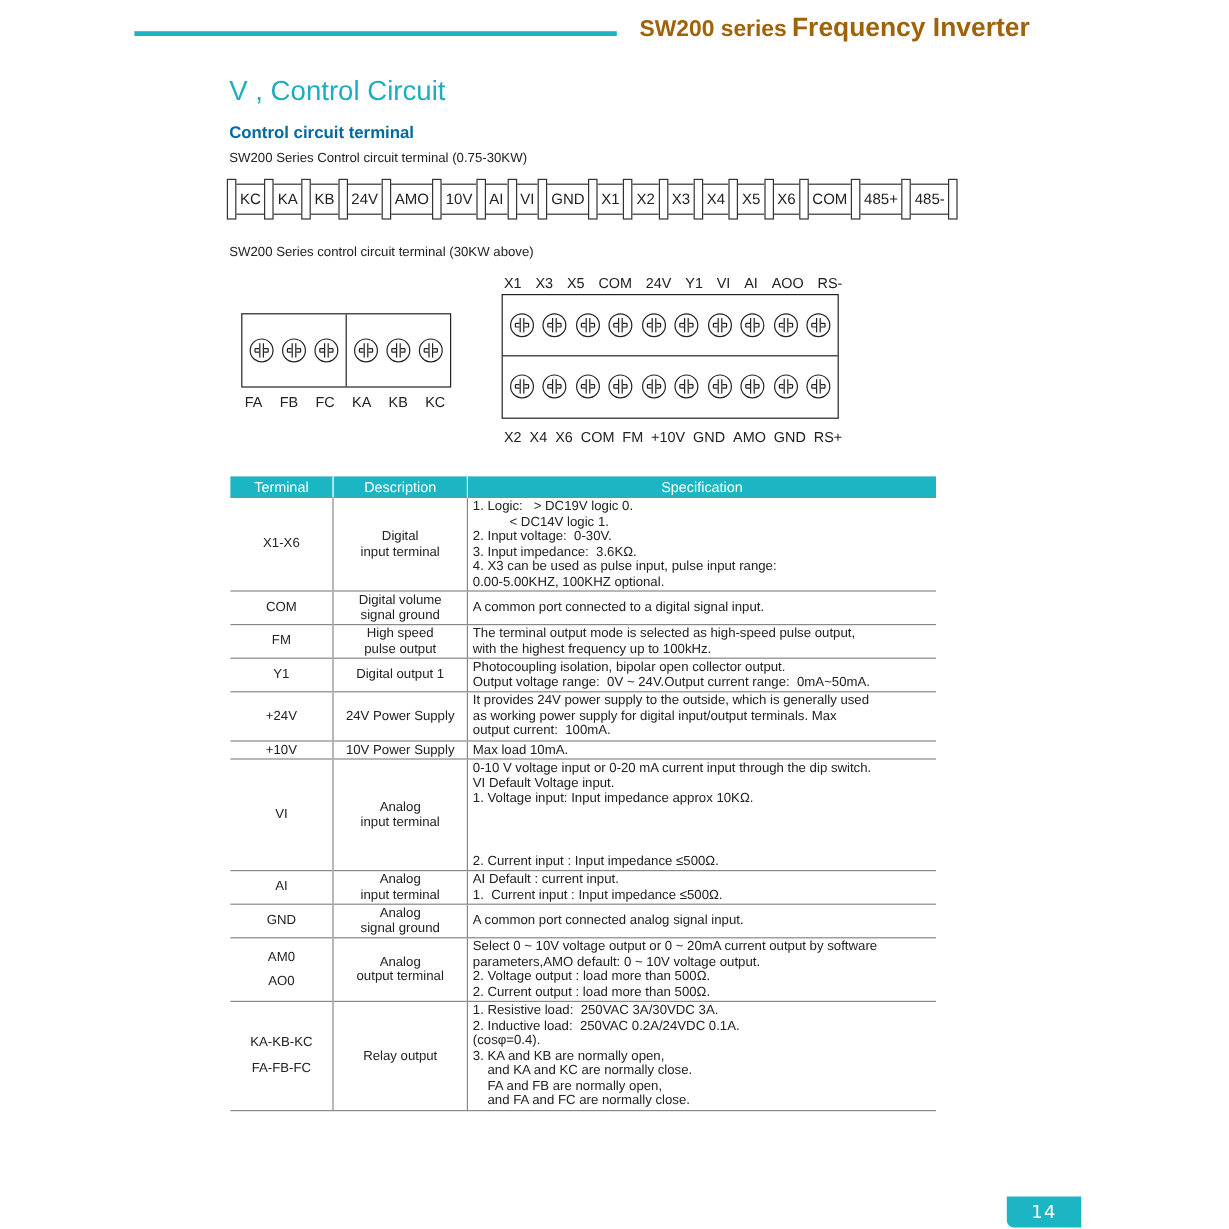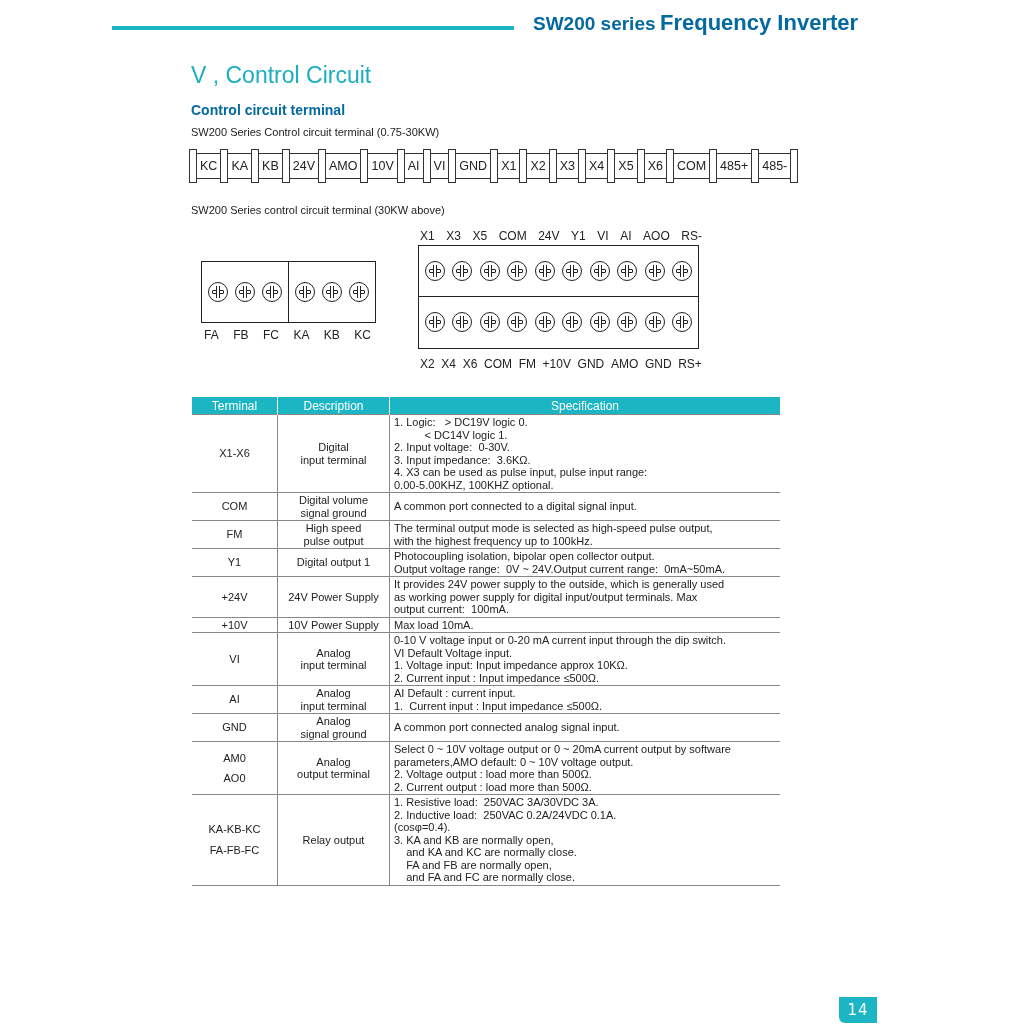--- a/index.html
+++ b/index.html
@@ -1,18 +1,18 @@
 <!DOCTYPE html>
 <html><head>
 <meta charset="utf-8">
 <style>
   html,body{margin:0;padding:0;background:#fff;}
   body{width:1024px;height:1024px;position:relative;overflow:hidden;font-family:"DejaVu Sans","Liberation Sans",sans-serif;color:#222;}
   .hdr-line{position:absolute;left:112px;top:26px;width:402px;height:4px;background:#1bb5c4;}
-  .hdr-title{position:absolute;left:533px;top:10px;color:#0369a1;font-weight:bold;white-space:nowrap;font-family:"Liberation Sans",sans-serif;}
+  .hdr-title{position:absolute;left:533px;top:10px;color:#a16207;font-weight:bold;white-space:nowrap;font-family:"Liberation Sans",sans-serif;}
   .hdr-title .small{font-size:19px;}
   .hdr-title .big{font-size:22px;}
   .sec-title{position:absolute;left:191px;top:62px;font-size:23px;color:#1aaebf;font-family:"Liberation Sans",sans-serif;}
   .sub-title{position:absolute;left:191px;top:102px;font-size:14px;font-weight:bold;color:#0369a1;font-family:"Liberation Sans",sans-serif;}
   .cap{position:absolute;left:191px;font-size:11px;color:#222;font-family:"Liberation Sans",sans-serif;}
   
   .strip{position:absolute;left:189px;top:149px;height:34px;display:flex;align-items:stretch;}
   .strip .post{width:6px;border:1px solid #333;background:#fff;margin-top:0;height:32px;}
   .strip .cell{border-top:1px solid #333;border-bottom:1px solid #333;height:24px;margin-top:4px;display:flex;align-items:center;justify-content:center;font-size:12.5px;font-family:"Liberation Sans",sans-serif;color:#222;padding:0 3px;}
   
@@ -31,21 +31,21 @@
   table.spec{position:absolute;left:192px;top:397px;width:588px;border-collapse:collapse;font-family:"Liberation Sans",sans-serif;font-size:11px;color:#222;}
   table.spec th{background:#1bb5c4;color:#fff;font-weight:normal;font-size:12px;height:17px;padding:0;border-right:1px solid #fff;}
   table.spec th:last-child{border-right:none;}
   table.spec td{border-top:1px solid #888;border-right:1px solid #888;vertical-align:middle;padding:1px 4px;line-height:12.5px;}
   table.spec td:last-child{border-right:none;}
   table.spec tr:last-child td{border-bottom:1px solid #888;}
   table.spec td.t{text-align:center;width:77px;}
   table.spec td.d{text-align:center;width:103px;}
   table.spec td.s{text-align:left;}
   .spec-line{display:block;white-space:nowrap;}
-  .page-num{position:absolute;left:839px;top:997px;width:38px;height:26px;background:#1bb5c4;color:#fff;font-size:15px;display:flex;align-items:center;justify-content:center;border-bottom-left-radius:6px;font-family:"DejaVu Sans",sans-serif;letter-spacing:1px;}
+  .page-num{position:absolute;left:839px;top:997px;width:62px;height:26px;background:#1bb5c4;color:#fff;font-size:15px;display:flex;align-items:center;justify-content:center;border-bottom-left-radius:6px;font-family:"DejaVu Sans",sans-serif;letter-spacing:1px;}
 </style>
 </head>
 <body>
 
 <div class="hdr-line"></div>
 <div class="hdr-title">
   <span class="small">SW200 series</span>
   <span class="big">Frequency Inverter</span>
 </div>
 
@@ -259,21 +259,21 @@
           <span class="spec-line">VI</span>
         </td>
         <td class="d">
           <span class="spec-line">Analog</span>
           <span class="spec-line">input terminal</span>
         </td>
         <td class="s">
           <span class="spec-line" style="white-space: pre;">0-10 V voltage input or 0-20 mA current input through the dip switch.</span>
           <span class="spec-line" style="white-space: pre;">VI Default Voltage input.</span>
           <span class="spec-line" style="white-space: pre;">1. Voltage input: Input impedance approx 10KΩ.</span>
-          <span class="spec-line" style="white-space: pre;">2. Current input : Input impedance ≤500Ω.</span>
+          <span class="spec-line" style="white-space: pre; margin-top: 40px;">2. Current input : Input impedance ≤500Ω.</span>
         </td>
       </tr>
       <tr>
         <td class="t">
           <span class="spec-line">AI</span>
         </td>
         <td class="d">
           <span class="spec-line">Analog</span>
           <span class="spec-line">input terminal</span>
         </td>

